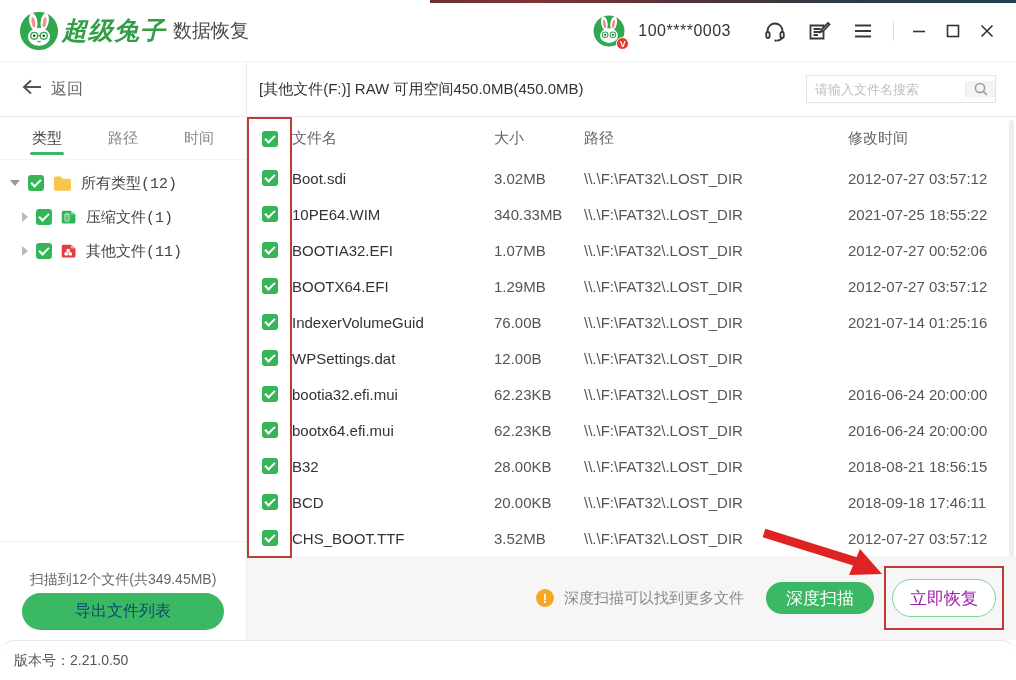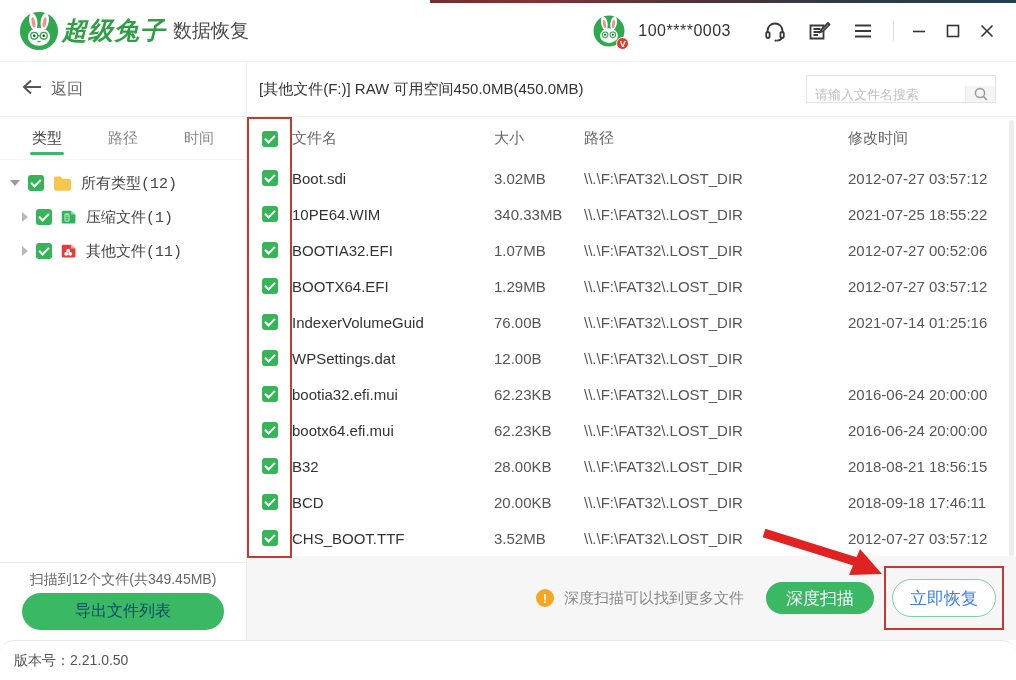--- a/index.html
+++ b/index.html
@@ -45,48 +45,48 @@
   .tree-row { height:34px; display:flex; align-items:center; cursor:pointer; font-size:15px; color:#444;font-family:Liberation Mono, monospace; }
   .tree-row.lv0 { padding-left:10px; }
   .tree-row.lv1 { padding-left:22px; }
   .tri { width:0; height:0; margin-right:8px; }
   .tri.down { border-left:5px solid transparent; border-right:5px solid transparent; border-top:6px solid #9a9a9a; }
   .tri.right { border-top:5px solid transparent; border-bottom:5px solid transparent; border-left:6px solid #b9b9b9; }
   .cb { width:16px; height:16px; background:#35b558; border-radius:3px; position:relative; flex:none; cursor:pointer; }
   .cb::after { content:""; position:absolute; left:3px; top:4px; width:8px; height:4px;
     border-left:2px solid #fff; border-bottom:2px solid #fff; transform:rotate(-45deg); }
   .tree-ico { width:19px; height:17px; margin:0 9px; flex:none; }
-  .sidebar-bottom { border-top:1px solid #eee; padding:8px 22px 10px; }
+  .sidebar-bottom { border-top:1px solid #eee; padding:29px 22px 10px; }
   .scan-summary { font-size:14px; color:#666; text-align:center; }
   .export-btn { margin-top:4px; width:100%; height:37px; background:#3bb863; border:none; border-radius:19px;
     color:#0c4a6e; font-size:16px; cursor:pointer; font-family:inherit; }
 
   
   .toolbar { height:55px; display:flex; align-items:center; border-bottom:1px solid #ececec; padding:0 20px 0 12px; }
   .drive-info { font-size:15px; color:#333; }
-  .search-box { margin-left:auto; width:190px; height:28px; border:1px solid #e3e3e3; display:flex; align-items:flex-end; background:#fff; }
+  .search-box { margin-left:auto; width:190px; height:28px; border:1px solid #e3e3e3; display:flex; align-items:center; background:#fff; }
   .search-input { flex:1; border:none; outline:none; padding:0 8px; font-size:13px; color:#333; font-family:inherit; min-width:0; }
   .search-input::placeholder { color:#bfbfbf; }
   .search-btn { width:30px; background:#f4f4f4; border-left:1px solid #ebebeb; display:flex; align-items:center; justify-content:center; cursor:pointer; }
 
   
   .tbl-header, .tbl-row { display:grid; grid-template-columns:45px 202px 90px 264px 1fr; align-items:center; }
   .tbl-header { height:43px; font-size:15px; color:#666; }
   .tbl-row { height:36px; font-size:15px; color:#555; }
   .cell-cb { display:flex; justify-content:center; }
   .cell-name { color:#333; overflow:hidden; white-space:nowrap; }
   .cell-path, .cell-size, .cell-time { overflow:hidden; white-space:nowrap; }
 
   
   .bottom-bar { height:84px; margin-top:auto; background:#f6f6f6; display:flex; align-items:center; justify-content:flex-end; padding-right:20px; }
   .warn-ico { width:18px; height:18px; border-radius:50%; background:#f5a623; color:#fff; font-size:13px; font-weight:bold;
     display:flex; align-items:center; justify-content:center; flex:none; }
   .notice { font-size:15px; color:#888; margin:0 22px 0 10px; }
   .deep-btn { width:108px; height:32px; border:none; border-radius:19px; background:#3bb863; color:#fff; font-size:17px; cursor:pointer; font-family:Liberation Mono, monospace; }
-  .recover-btn { width:104px; height:38px; margin-left:18px; border:1px solid #7fd49a; border-radius:19px; background:#fff; color:#3b82f6;
+  .recover-btn { width:104px; height:38px; margin-left:18px; border:1px solid #7fd49a; border-radius:19px; background:#fff; color:#a21caf;
     font-size:17px; cursor:pointer; font-family:inherit; }
 
   
   .footer { height:40px; border-top:1px solid #e8e8e8; background:#fff; display:flex; align-items:center; padding-left:14px;border-radius:14px; }
   .version { font-size:14px; color:#555; }
 
   
   .scrollbar { position:absolute; right:2px; top:120px; width:5px; height:436px; background:#ededed; border-radius:3px; z-index:3; }
 
   

